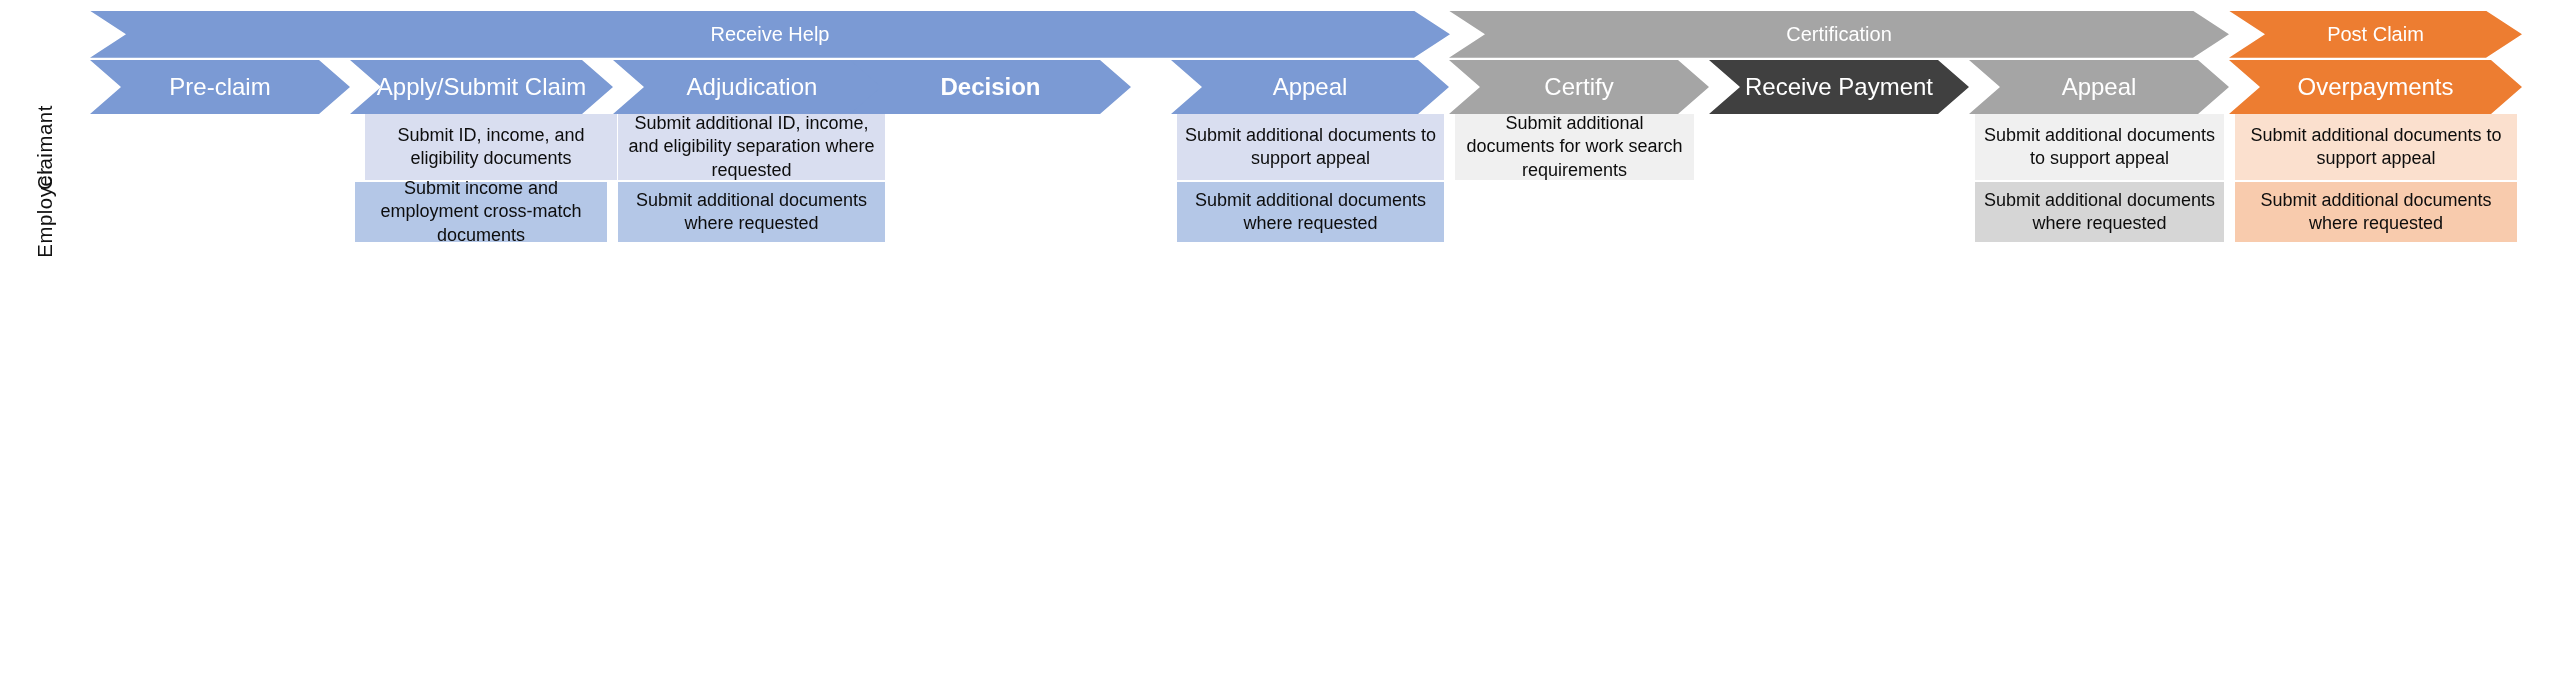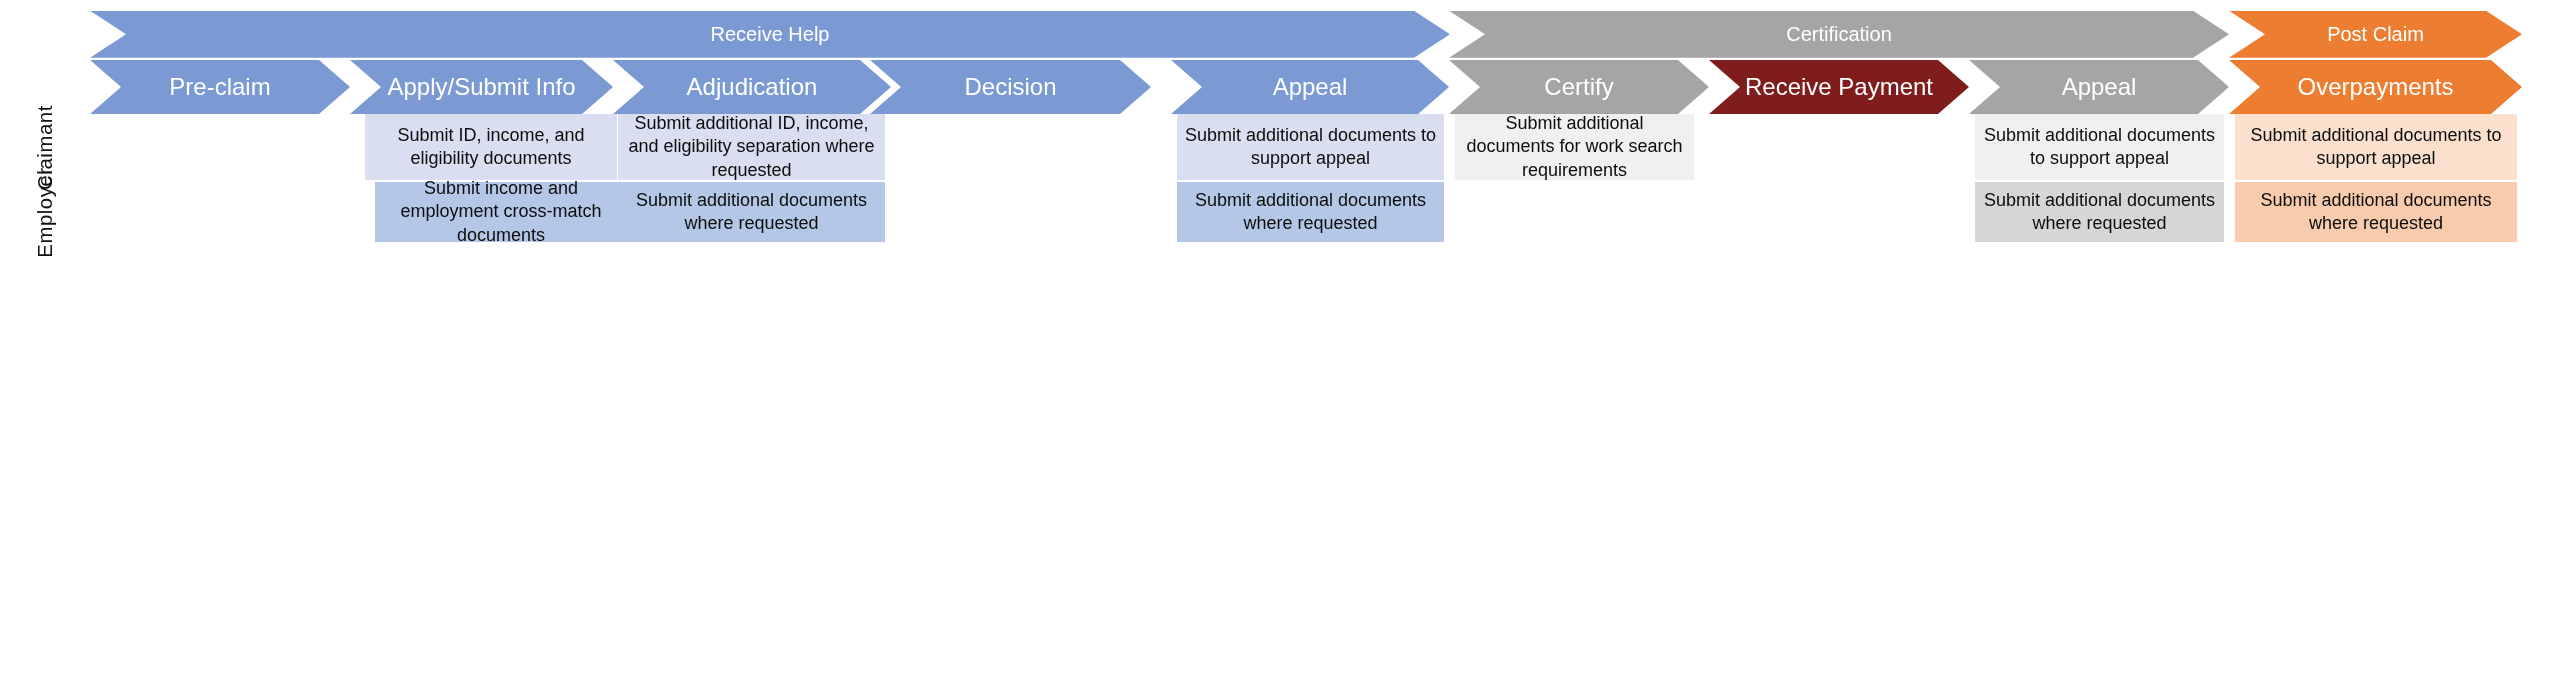--- a/index.html
+++ b/index.html
@@ -90,35 +90,35 @@
       <div class="banner" style="left: 2229px; width: 293px; background: rgb(237, 125, 49); clip-path: polygon(0px 0px, 257px 0px, 293px 50%, 257px 100%, 0px 100%, 36px 50%);">
         <div class="banner-label">Post Claim</div>
       </div>
     </div>
 
   <div class="stage-row">
       <div class="stage" style="left: 90px; width: 260px; background: rgb(123, 154, 212); clip-path: polygon(0px 0px, 229px 0px, 260px 50%, 229px 100%, 0px 100%, 31px 50%);">
         <div class="stage-label">Pre-claim</div>
       </div>
       <div class="stage" style="left: 350px; width: 263px; background: rgb(123, 154, 212); clip-path: polygon(0px 0px, 232px 0px, 263px 50%, 232px 100%, 0px 100%, 31px 50%);">
-        <div class="stage-label">Apply/Submit Info</div>
+        <div class="stage-label">Apply/Submit Claim</div>
       </div>
       <div class="stage" style="left: 613px; width: 278px; background: rgb(123, 154, 212); clip-path: polygon(0px 0px, 247px 0px, 278px 50%, 247px 100%, 0px 100%, 31px 50%);">
         <div class="stage-label">Adjudication</div>
       </div>
-      <div class="stage" style="left: 870px; width: 281px; background: rgb(123, 154, 212); clip-path: polygon(0px 0px, 250px 0px, 281px 50%, 250px 100%, 0px 100%, 31px 50%);">
+      <div class="stage" style="left: 850px; width: 281px; background: rgb(123, 154, 212); clip-path: polygon(0px 0px, 250px 0px, 281px 50%, 250px 100%, 0px 100%, 31px 50%); font-weight: bold;">
         <div class="stage-label">Decision</div>
       </div>
       <div class="stage" style="left: 1171px; width: 278px; background: rgb(123, 154, 212); clip-path: polygon(0px 0px, 247px 0px, 278px 50%, 247px 100%, 0px 100%, 31px 50%);">
         <div class="stage-label">Appeal</div>
       </div>
       <div class="stage" style="left: 1449px; width: 260px; background: rgb(165, 165, 165); clip-path: polygon(0px 0px, 229px 0px, 260px 50%, 229px 100%, 0px 100%, 31px 50%);">
         <div class="stage-label">Certify</div>
       </div>
-      <div class="stage" style="left: 1709px; width: 260px; background: #7f1d1d; clip-path: polygon(0px 0px, 229px 0px, 260px 50%, 229px 100%, 0px 100%, 31px 50%);">
+      <div class="stage" style="left: 1709px; width: 260px; background: #404040; clip-path: polygon(0px 0px, 229px 0px, 260px 50%, 229px 100%, 0px 100%, 31px 50%);">
         <div class="stage-label">Receive Payment</div>
       </div>
       <div class="stage" style="left: 1969px; width: 260px; background: rgb(165, 165, 165); clip-path: polygon(0px 0px, 229px 0px, 260px 50%, 229px 100%, 0px 100%, 31px 50%);">
         <div class="stage-label">Appeal</div>
       </div>
       <div class="stage" style="left: 2229px; width: 293px; background: rgb(237, 125, 49); clip-path: polygon(0px 0px, 262px 0px, 293px 50%, 262px 100%, 0px 100%, 31px 50%);">
         <div class="stage-label">Overpayments</div>
       </div>
     </div>
 
@@ -152,21 +152,21 @@
       </div>
       <div class="cell" style="left: 2235px; width: 282px; top: 0px; height: 66px; background: rgb(251, 224, 206);">
         <div class="cell-text">Submit additional documents to support appeal</div>
       </div>
     </div>
 
   <div class="employer-row">
       <div class="row-axis-label" style="top: 0px; height: 60px;">
         <span>Employer</span>
       </div>
-      <div class="cell" style="left: 355px; width: 252px; top: 0px; height: 60px; background: rgb(180, 199, 231); margin-left: 20px;">
+      <div class="cell" style="left: 355px; width: 252px; top: 0px; height: 60px; background: rgb(180, 199, 231);">
         <div class="cell-text">Submit  income and employment cross-match documents</div>
       </div>
       <div class="cell" style="left: 618px; width: 267px; top: 0px; height: 60px; background: rgb(180, 199, 231);">
         <div class="cell-text">Submit additional documents where requested</div>
       </div>
       <div class="cell empty" style="left: 896px; width: 270px; top: 0px; height: 60px;">
         <div class="cell-text"></div>
       </div>
       <div class="cell" style="left: 1177px; width: 267px; top: 0px; height: 60px; background: rgb(180, 199, 231);">
         <div class="cell-text">Submit additional documents where requested</div>

